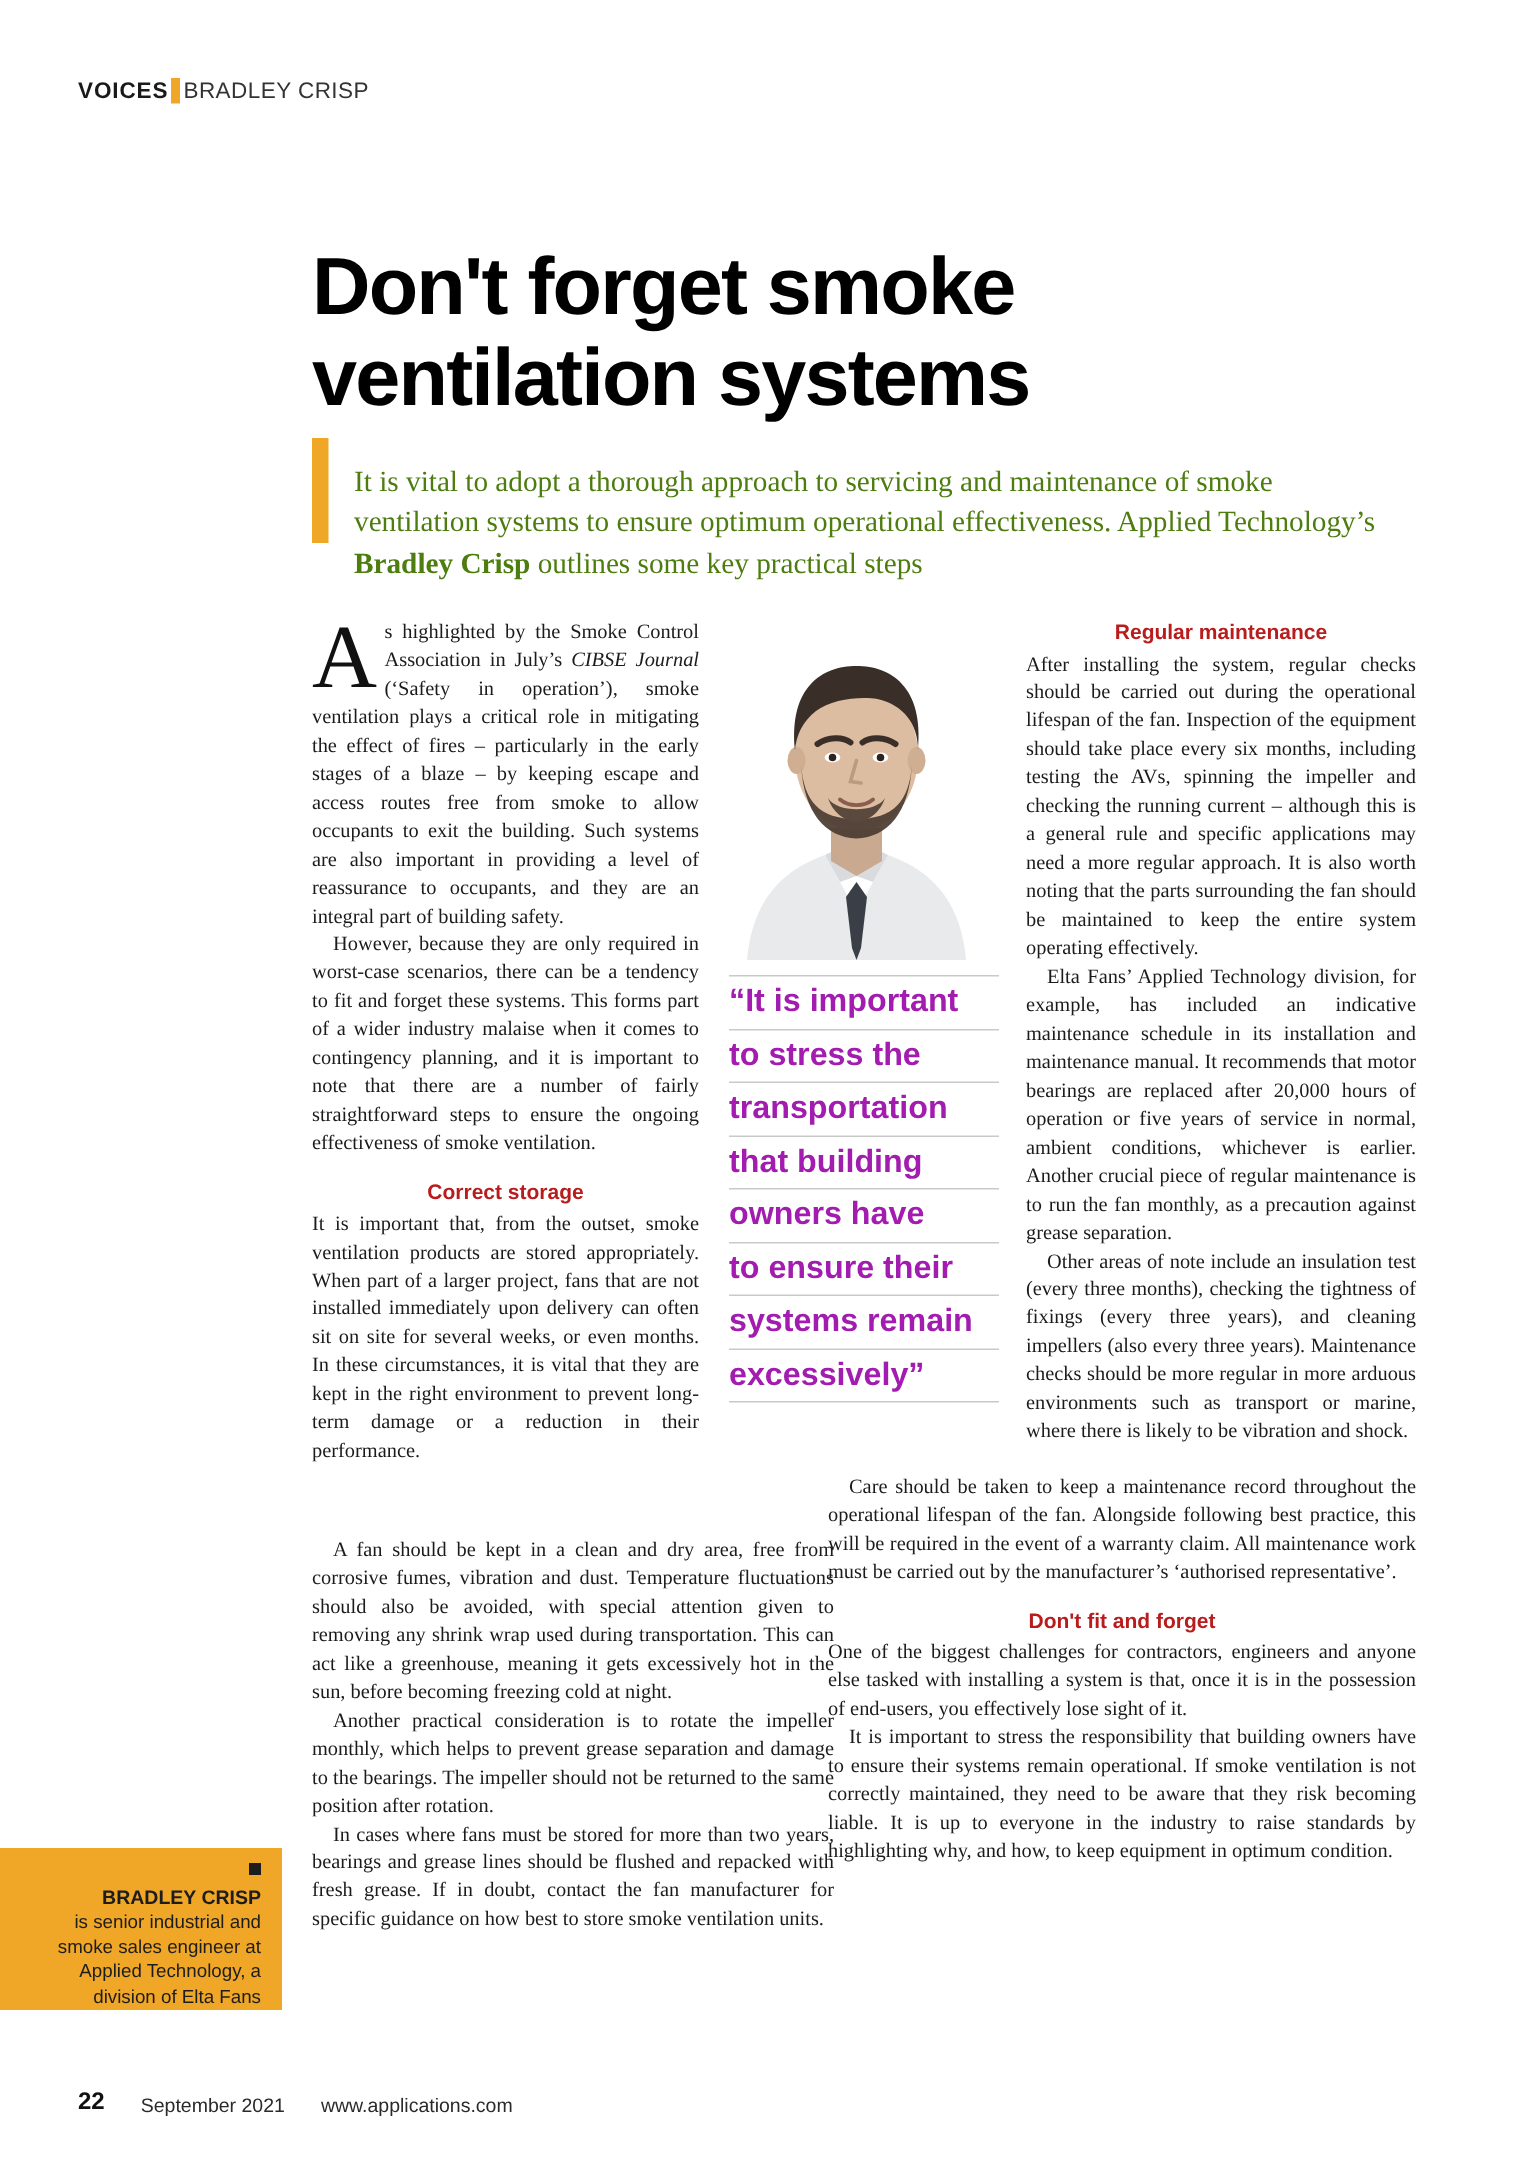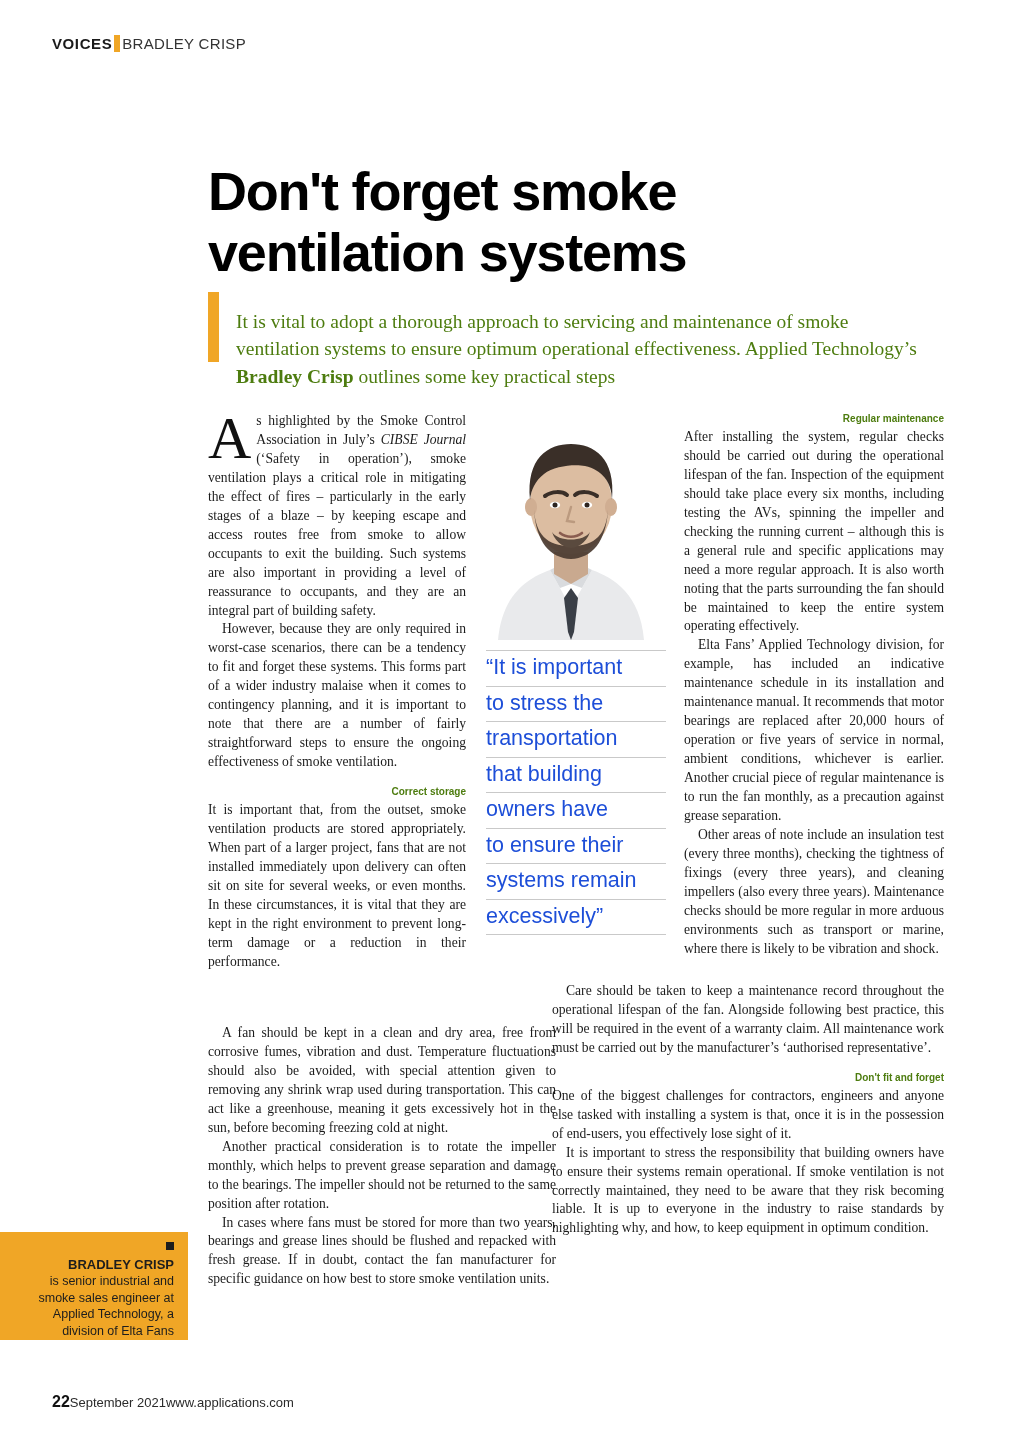--- a/index.html
+++ b/index.html
@@ -11,21 +11,21 @@
     font-family: "Liberation Serif", serif;
     color: #111111;
     position: relative;
     overflow: hidden;
   }
 
   
   .header {
     position: absolute;
     left: 52px;
-    top: 35px;
+    top: 52px;
     display: flex;
     align-items: center;
     gap: 2px;
   }
   .header .kicker {
     font-family: "Liberation Sans", sans-serif;
     font-weight: bold;
     font-size: 15px;
     letter-spacing: 0.6px;
     color: #1a1a1a;
@@ -87,24 +87,24 @@
     font-size: 13.6px;
     line-height: 1.395;
     text-align: justify;
     color: #1b1b1b;
   }
   .col p { margin: 0; text-indent: 14px; }
   .col p.first { text-indent: 0; }
   .col h3 {
     font-family: "Liberation Sans", sans-serif;
     font-weight: bold;
-    font-size: 10px;
+    font-size: 14px;
     margin: 13px 0 2px 0;
-    color: #4d7c0f;
-    text-align: right;
+    color: #b91c1c;
+    text-align: center;
   }
   .col i, .col em { font-style: italic; }
 
   
   #col1 { left: 208px; top: 412px; width: 258px; }
   
   .dropcap {
     float: left;
     font-family: "Liberation Serif", serif;
     font-size: 60px;
@@ -132,21 +132,22 @@
 
   
   .pullquote {
     position: absolute;
     left: 486px;
     top: 650px;
     width: 180px;
     font-family: "Liberation Sans", sans-serif;
     font-size: 21.5px;
     line-height: 1.0;
-    color: #1d4ed8;
+    color: #a21caf;
+    font-weight: bold;
   }
   .pullquote .pq-line {
     border-bottom: 1px solid #c9c9c9;
     padding: 6px 0 7px 0;
     white-space: nowrap;
   }
   .pullquote .pq-line:first-child { border-top: 1px solid #c9c9c9; }
 
   
   .authorbox {
@@ -174,22 +175,22 @@
 
   
   .footer {
     position: absolute;
     left: 52px;
     top: 1393px;
     font-family: "Liberation Sans", sans-serif;
     font-size: 13px;
     color: #2a2a2a;
     display: flex;
-    align-items: center;
-    gap: 0;
+    align-items: flex-end;
+    gap: 24px;
   }
   .footer .pageno { font-weight: bold; font-size: 16px; color: #111; }
   .footer .url { color: #2a2a2a; }
 </style>
 </head>
 <body>
 
 <div class="header">
   <span class="kicker">VOICES</span>
   <span class="bar"></span>

